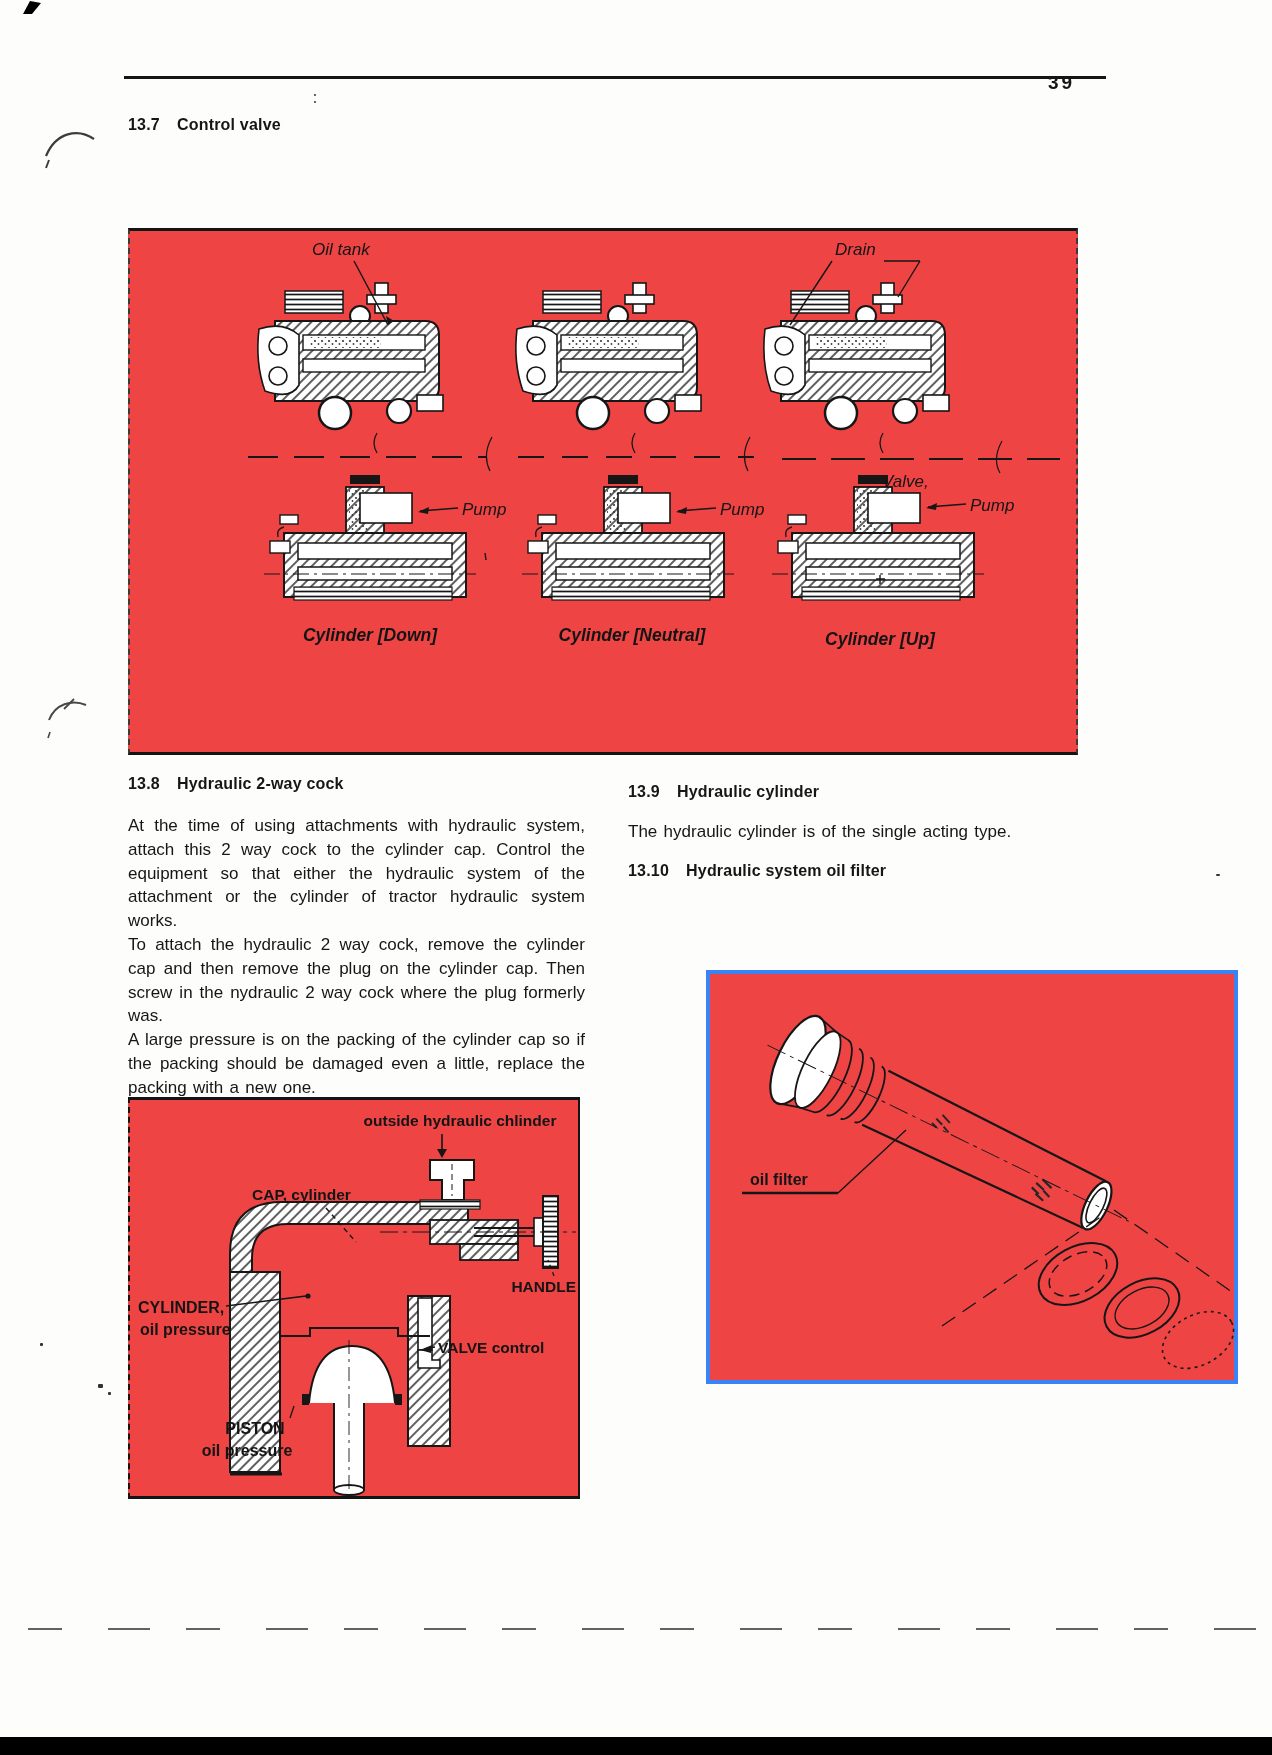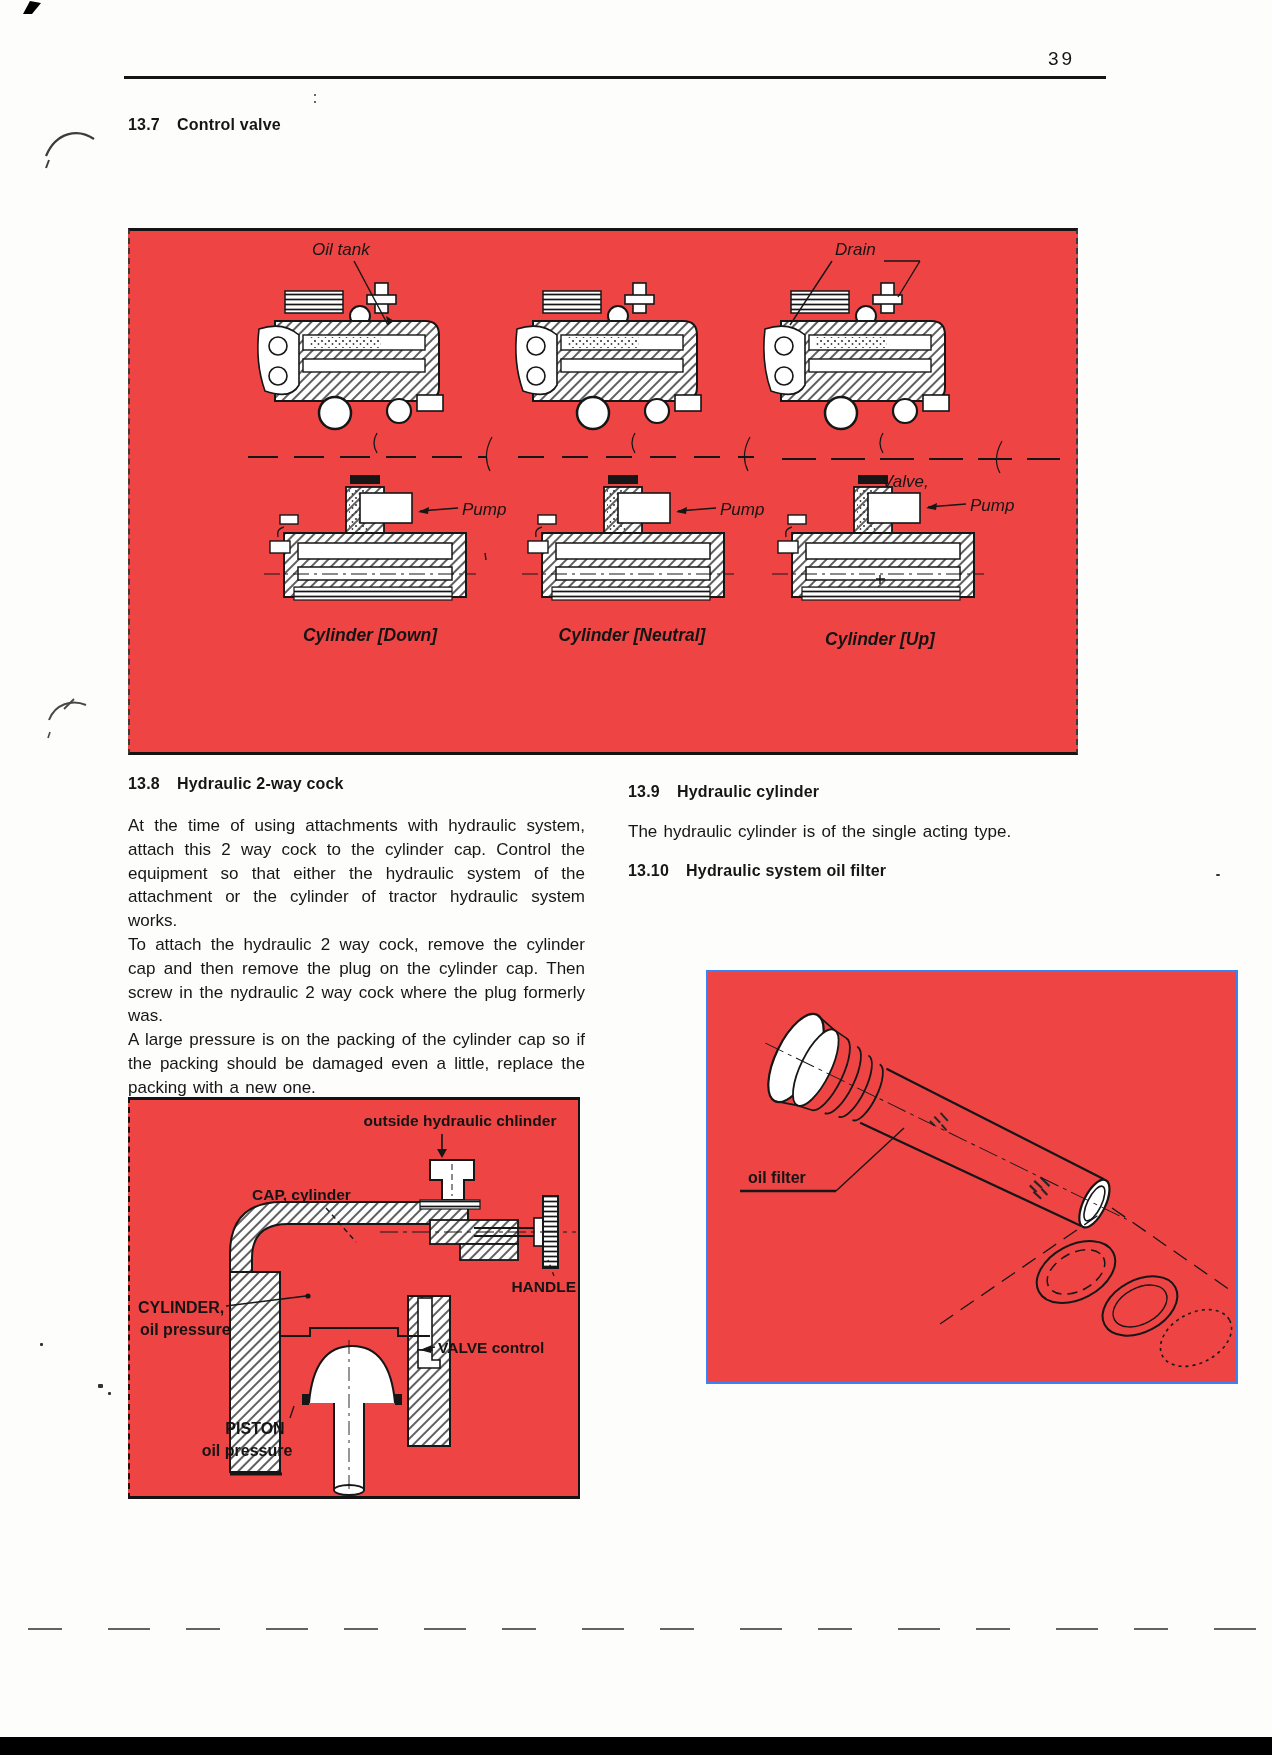--- a/index.html
+++ b/index.html
@@ -1,31 +1,31 @@
 <!DOCTYPE html>
 <html><head>
 <meta charset="utf-8">
 <style>
   html,body{margin:0;padding:0;background:#e8e8e8;}
   .page{position:relative;width:1272px;height:1755px;background:#fdfdfc;overflow:hidden;
         font-family:"Liberation Sans",sans-serif;color:#161616;}
   .abs{position:absolute;}
   .rule{background:#151515;}
-  .pageno{font-size:19px;font-weight:normal;letter-spacing:3px;}
+  .pageno{font-size:19px;font-weight:bold;letter-spacing:3px;margin-top:24px;}
   h2.sec{margin:0;font-size:16px;font-weight:bold;letter-spacing:.2px;white-space:nowrap;}
   h2.sec .num{margin-right:17px;}
   .body-text{font-size:17px;line-height:23.8px;word-spacing:1.6px;}
   .just{text-align:justify;}
   .body-text p{margin:0;}
   sup{font-size:11px;line-height:0;}
   .figbox{box-sizing:border-box;background:#ef4444;}
   .figbox.fb1{border-top:3px solid #141414;border-bottom:3px solid #141414;
               border-left:2px dashed #3a3a3a;border-right:2px dashed #3a3a3a;}
   .figbox.fb2{border:2px solid #141414;border-top-width:3px;border-bottom-width:3px;border-left-style:dashed;}
-  .figbox.fb3{border:2px solid #3b82f6;}
+  .figbox.fb3{border:4px solid #3b82f6;}
   svg text{fill:#141414;}
   .ital{font-style:italic;font-size:17px;}
   .capt{font-style:italic;font-weight:bold;font-size:17.5px;}
   .blab{font-weight:bold;font-size:15.5px;}
   .blab2{font-weight:bold;font-size:16px;}
   .dash-rule{background:repeating-linear-gradient(90deg,#3c3c3c 0 34px,transparent 34px 80px,
              #3c3c3c 80px 122px,transparent 122px 158px);opacity:.8;}
   .blackbar{background:#000;}
   .dot{background:#333;border-radius:1px;}
 </style>

